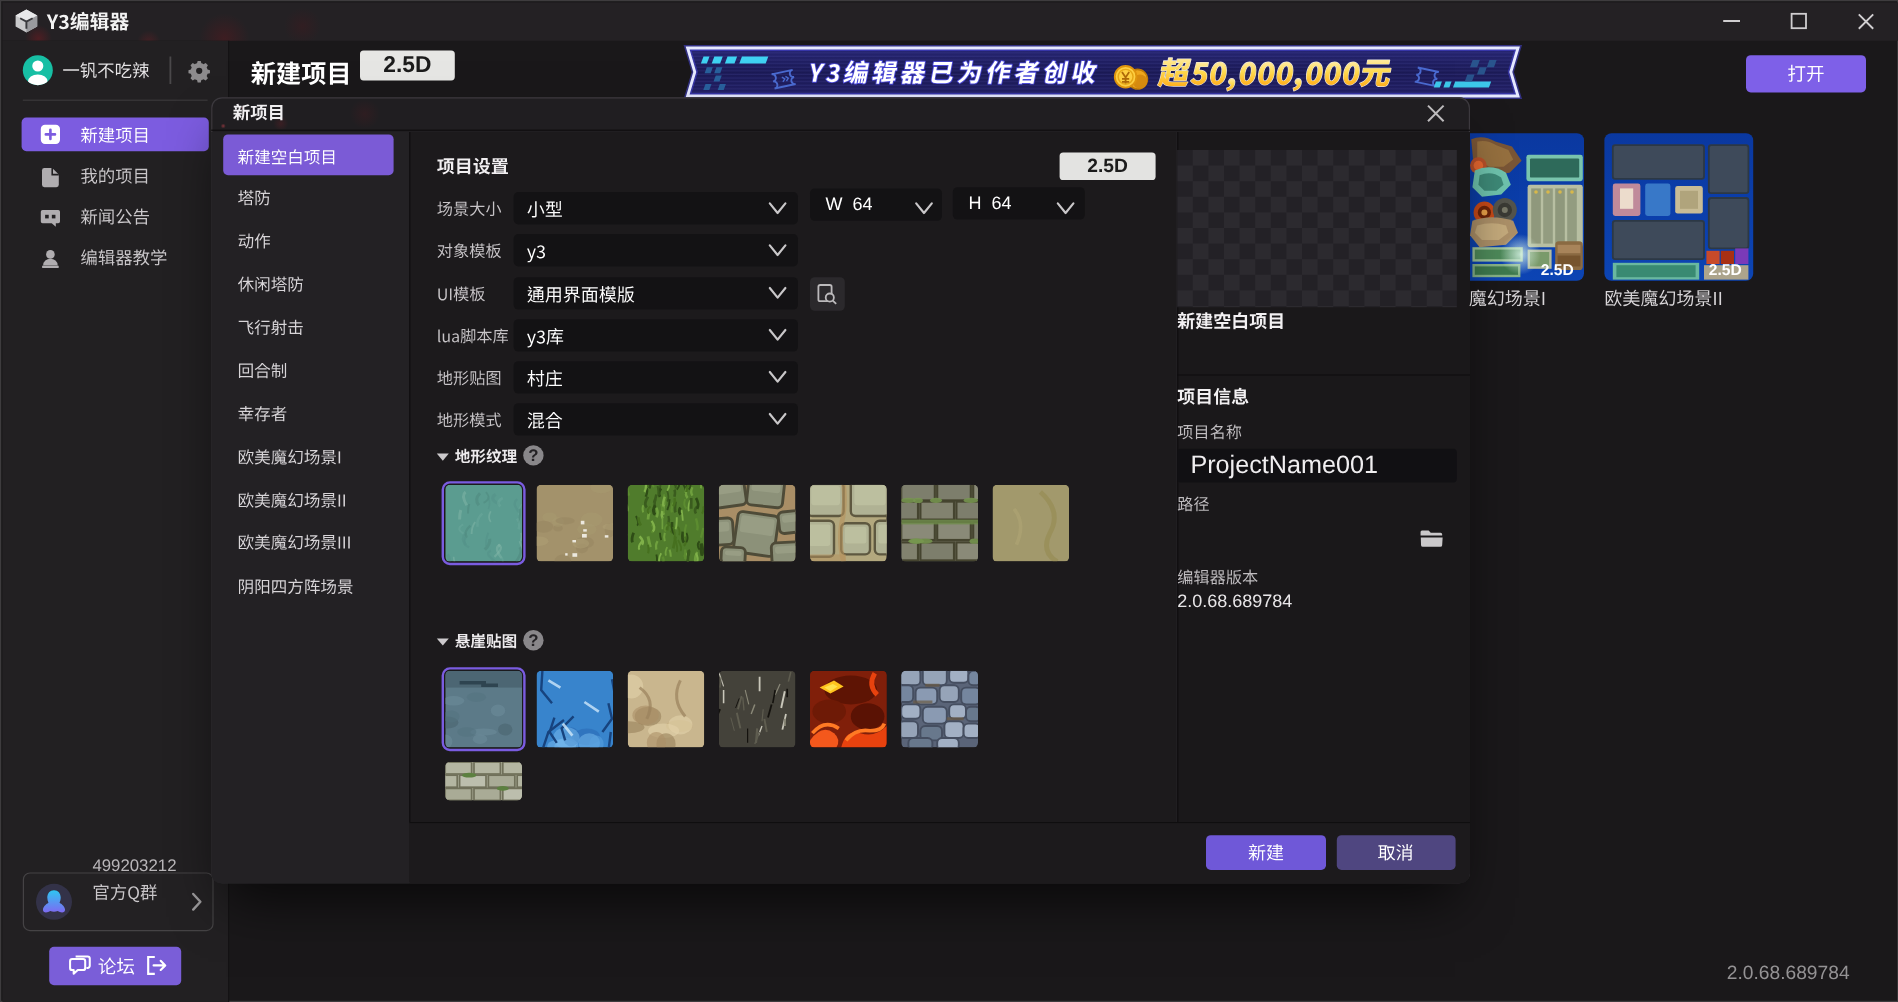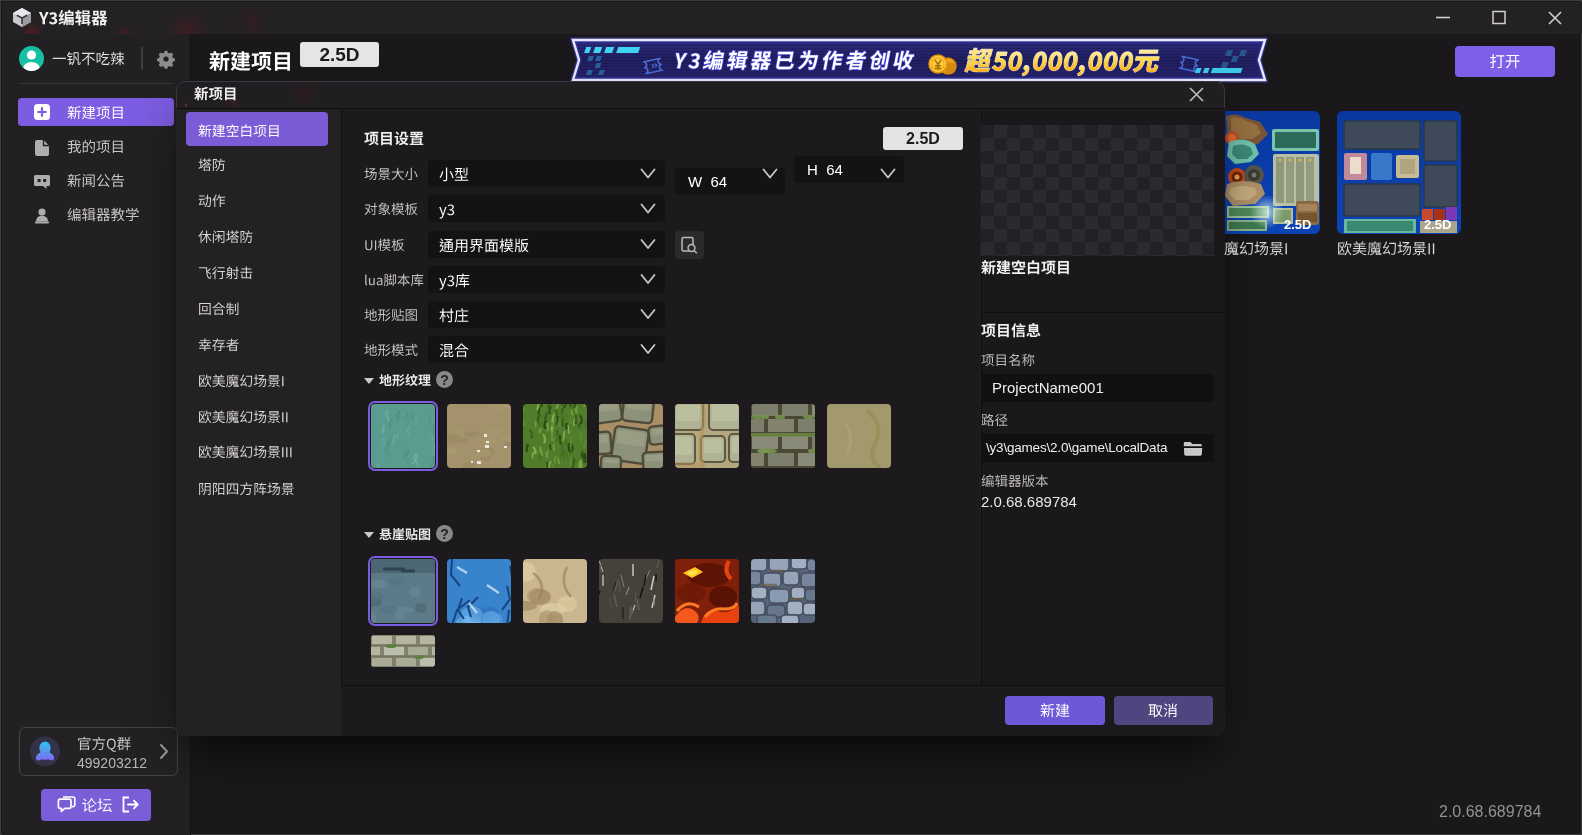--- a/index.html
+++ b/index.html
@@ -50,36 +50,36 @@
 .tilesel{outline:2px solid #7a5ce0;outline-offset:1px}
 #footline{left:165px;top:604px;width:884px;height:51px;background:#1c1a1c;border-top:1px solid #0f0e0f;border-bottom-right-radius:8px}
 #newbtn{left:829px;top:615px;width:100px;height:29px;background:#6f58d8;border-radius:4px}
 #cancelbtn{left:938px;top:615px;width:99px;height:29px;background:#4f4680;border-radius:4px}
 
 #checker{left:805px;top:44px;width:233px;height:131px;
  background-image:conic-gradient(#2c2a2f 90deg,#232126 90deg 180deg,#2c2a2f 180deg 270deg,#232126 270deg);
  background-size:26px 26px;background-position:0 0}
 #rp-div{left:805px;top:231px;width:244px;height:1px;background:#0f0e0f}
 .inp{position:absolute;left:805px;width:233px;height:28px;background:#111013;border-radius:3px;
- color:#f0eef0;font-size:15px;line-height:28px}
+ color:#f0eef0;font-size:21px;line-height:28px}
 
 .lt{position:absolute;color:#fff;white-space:nowrap}
 
 #ver{left:1438px;top:802px;font-size:16px;color:#949294}
 </style></head>
 <body>
 <div id="win">
  <div class="abs" id="titlebar">
       <div class="spots"></div>
     </div>
  <div class="abs" id="sidebar"></div>
  <div class="abs" id="sb-div"></div>
  <div class="abs sbitem" id="sbactive"></div>
  <div class="abs" id="qbox"></div>
- <div class="abs lt" style="left:76px;top:754px;font-size:14px;color:#b9b6b9">499203212</div>
+ <div class="abs lt" style="left:76px;top:712px;font-size:14px;color:#b9b6b9">499203212</div>
  <div class="abs" id="forum"></div>
  <div class="abs" id="badge1">2.5D</div>
  <div class="abs" id="openbtn"></div>
 
 <svg class="abs" style="left:560px;top:33px" width="716" height="52" viewBox="0 0 716 52">
 <defs>
 <linearGradient id="bng" x1="0" y1="0" x2="0" y2="1">
 <stop offset="0" stop-color="#262573"></stop>
           <stop offset=".5" stop-color="#1b1a55"></stop>
           <stop offset="1" stop-color="#221f66"></stop>
@@ -270,21 +270,21 @@
     </svg>
 
  <div class="abs" id="modal">
   <div class="abs" id="mhead"></div>
   <div class="abs" id="mtabs"></div>
   <div class="abs" id="mbody"></div>
   <div class="abs" id="mright"></div>
   <div class="abs" id="tabactive"></div>
   <div class="abs" id="badge2">2.5D</div>
   <div class="abs dd" style="top:79px"></div>
-  <div class="abs ddsm" style="left:499px;top:87px">W&nbsp;&nbsp;64</div>
+  <div class="abs ddsm" style="left:499px;top:76px">W&nbsp;&nbsp;64</div>
   <div class="abs ddsm" style="left:618px;top:75px">H&nbsp;&nbsp;64</div>
   <div class="abs dd" style="top:114px"></div>
   <div class="abs dd" style="top:149.5px"></div>
   <div class="abs" id="uiprev"></div>
   <div class="abs dd" style="top:184.5px"></div>
   <div class="abs dd" style="top:219.5px"></div>
   <div class="abs dd" style="top:254.5px"></div>
   <div class="abs tri" style="left:188px;top:297px"></div>
   <div class="abs help" style="left:260px;top:290px"></div>
   <div class="abs tri" style="left:188px;top:451px"></div>
@@ -650,21 +650,20 @@
           <rect x="48" y="22" width="22" height="10" fill="#bcbead" stroke="#70705a" stroke-width="1.4"></rect>
           <ellipse cx="20" cy="11" rx="6" ry="2" fill="#5c8040"></ellipse>
           <ellipse cx="48" cy="22" rx="5" ry="2" fill="#5c8040"></ellipse>
         </svg></div>
   <div class="abs" id="footline"></div>
   <div class="abs" id="newbtn"></div>
   <div class="abs" id="cancelbtn"></div>
   <div class="abs" id="checker"></div>
   <div class="abs" id="rp-div"></div>
   <div class="abs inp" style="top:293px;padding-left:11px">ProjectName001</div>
-  <div class="abs inp" style="top:353px;padding-left:5px;font-size:13.5px;letter-spacing:-0.2px">\y3\games\2.0\game\LocalData</div>
   <div class="abs lt" style="left:805px;top:412px;font-size:15px;color:#e8e6e8">2.0.68.689784</div>
   <svg class="abs" style="left:-175px;top:-80px" width="1582" height="835">
         <path d="M1189,87 l13,13 M1202,87 l-13,13" stroke="#bcbabc" stroke-width="1.7"></path>
         <path d="M640.5,168.5 L647,176.5 L653.5,168.5" stroke="#c9c7c9" stroke-width="1.8" fill="none" stroke-linecap="round" stroke-linejoin="round"></path>
         <path d="M640.5,203.5 L647,211.5 L653.5,203.5" stroke="#c9c7c9" stroke-width="1.8" fill="none" stroke-linecap="round" stroke-linejoin="round"></path>
         <path d="M640.5,239 L647,247 L653.5,239" stroke="#c9c7c9" stroke-width="1.8" fill="none" stroke-linecap="round" stroke-linejoin="round"></path>
         <path d="M640.5,274 L647,282 L653.5,274" stroke="#c9c7c9" stroke-width="1.8" fill="none" stroke-linecap="round" stroke-linejoin="round"></path>
         <path d="M640.5,309 L647,317 L653.5,309" stroke="#c9c7c9" stroke-width="1.8" fill="none" stroke-linecap="round" stroke-linejoin="round"></path>
         <path d="M640.5,344 L647,352 L653.5,344" stroke="#c9c7c9" stroke-width="1.8" fill="none" stroke-linecap="round" stroke-linejoin="round"></path>
         <path d="M762.5,168.5 L769,176.5 L775.5,168.5" stroke="#c9c7c9" stroke-width="1.8" fill="none" stroke-linecap="round" stroke-linejoin="round"></path>

